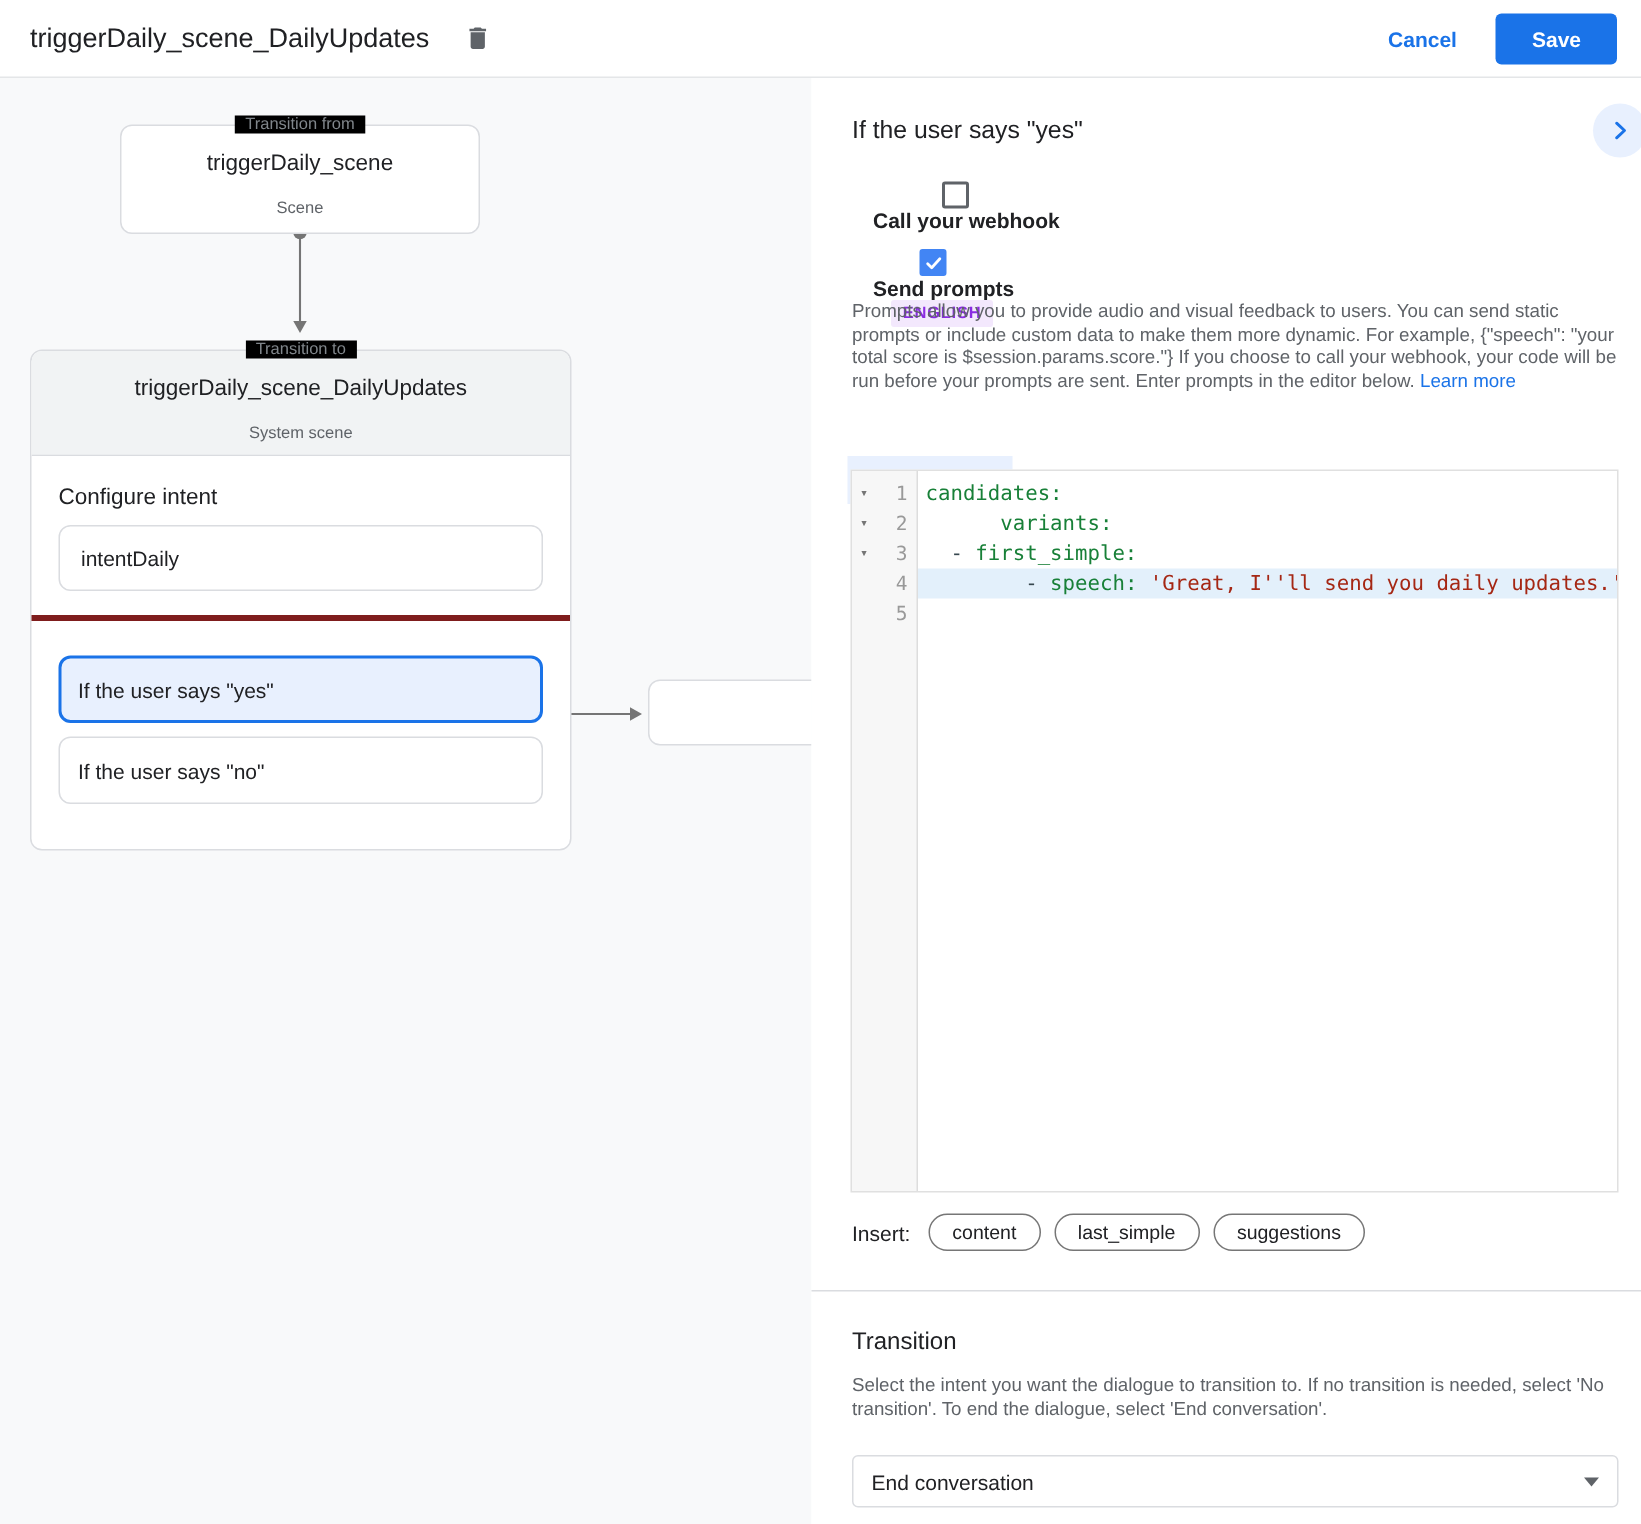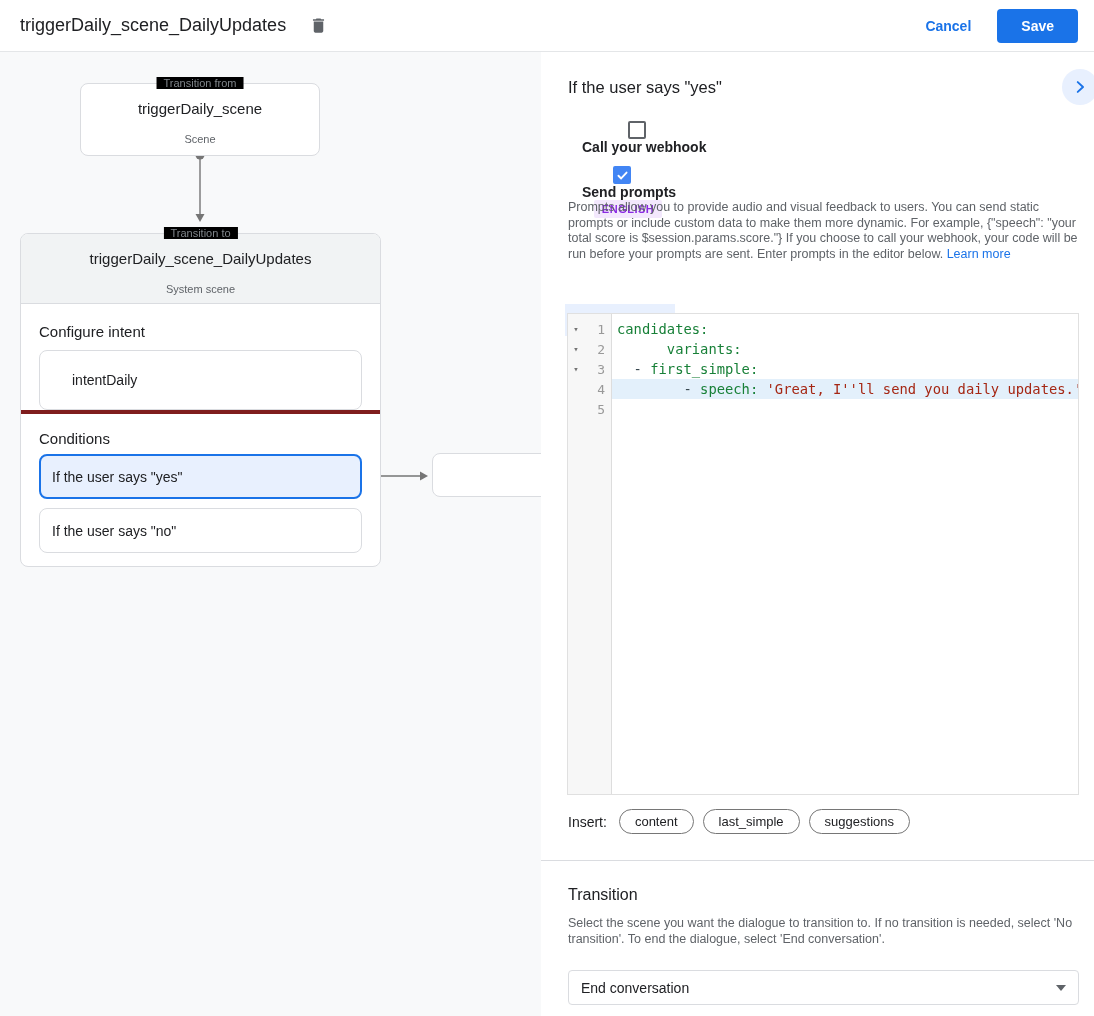--- a/index.html
+++ b/index.html
@@ -25,22 +25,22 @@
             padding:0 7px; font-size:11px; color:#80868b; white-space:nowrap; }
   .node-from { left:80px; top:31px; width:240px; height:73px; text-align:center; }
   .node-from .n-title { font-size:15px; margin-top:16px; }
   .n-sub { font-size:11px; color:#5f6368; margin-top:16px; }
   .node-to { left:20px; top:181px; width:361px; height:334px; }
   .node-to-header { height:70px; background:#f1f3f4; border-bottom:1px solid #dadce0;
                     border-radius:7px 7px 0 0; text-align:center; }
   .node-to-header .n-title { font-size:15px; padding-top:16px; }
   .section1 { height:110px; border-bottom:4px solid #7f1d1d; padding:19px 18px 0; }
   .sec-label { font-size:15px; color:#202124; }
-  .intent-box { margin-top:10px; height:60px; border:1px solid #dadce0; border-radius:8px;
-                background:#fff; display:flex; align-items:center; padding-left:32px; font-size:14px; }
+  .intent-box { margin-top:10px; height:44px; border:1px solid #dadce0; border-radius:8px;
+                background:#fff; display:flex; align-items:center; padding-left:14px; font-size:14px; }
   .section2 { padding:16px 18px 0; }
   .cond-box { height:45px; border:1px solid #dadce0; border-radius:8px; background:#fff;
               display:flex; align-items:center; padding-left:12px; font-size:14px; cursor:pointer; }
   .cond-box.first { margin-top:7px; }
   .cond-box + .cond-box { margin-top:9px; }
   .cond-box.selected { border:2px solid #1a73e8; background:#e8f0fe; padding-left:11px; }
   .target-node { left:432px; top:401px; width:126px; height:44px; }
   .diagram-svg { position:absolute; left:0; top:0; pointer-events:none; }
 
   
@@ -134,21 +134,20 @@
     <div class="legend">Transition to</div>
     <div class="node-to-header">
       <div class="n-title">triggerDaily_scene_DailyUpdates</div>
       <div class="n-sub">System scene</div>
     </div>
     <div class="section1">
       <div class="sec-label">Configure intent</div>
       <div class="intent-box">intentDaily</div>
     </div>
     <div class="section2">
-      <div class="sec-label">Conditions</div>
       <div id="conditions-list">
           <div class="cond-box first selected">If the user says "yes"</div>
           <div class="cond-box">If the user says "no"</div>
         </div>
     </div>
   </div>
 
   <div class="node target-node"></div>
 </div>
 
@@ -223,19 +222,19 @@
     <span id="insert-chips" style="display:flex;gap:9px">
         <button class="chip">content</button>
         <button class="chip">last_simple</button>
         <button class="chip">suggestions</button>
       </span>
   </div>
 
   <div class="panel-divider"></div>
 
   <div class="transition-heading">Transition</div>
-  <p class="transition-desc">Select the scene you want the dialogue to transition to. If no transition is needed, select 'No transition'. To end the dialogue, select 'End conversation'.</p>
+  <p class="transition-desc">Select the intent you want the dialogue to transition to. If no transition is needed, select 'No transition'. To end the dialogue, select 'End conversation'.</p>
 
   <div class="dropdown">
     <span>End conversation</span>
     <span class="caret"></span>
   </div>
 </div>
 
 </body></html>

